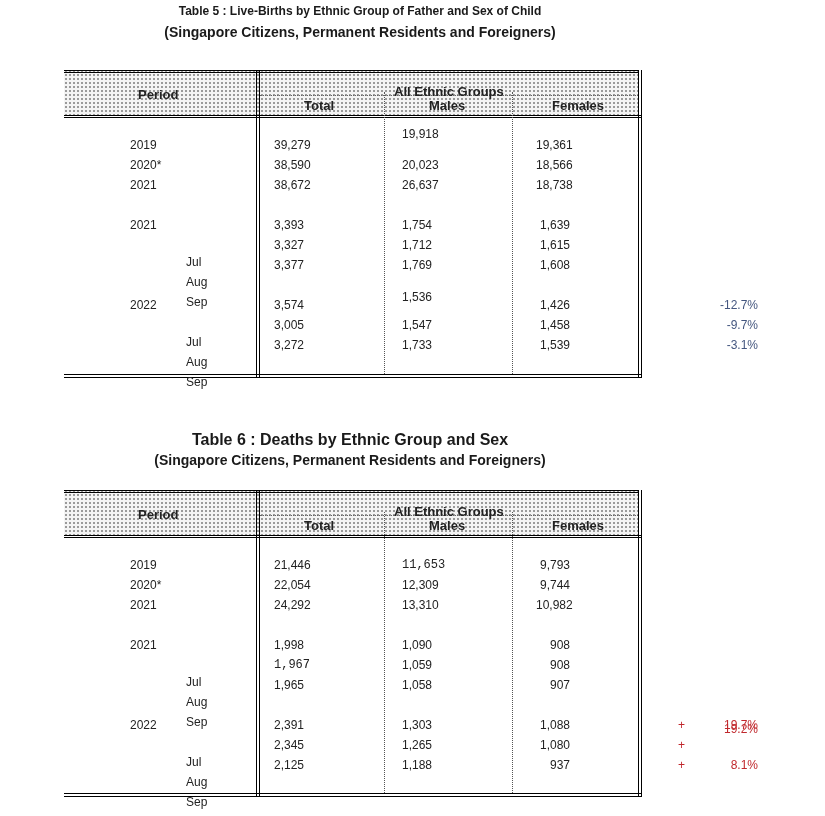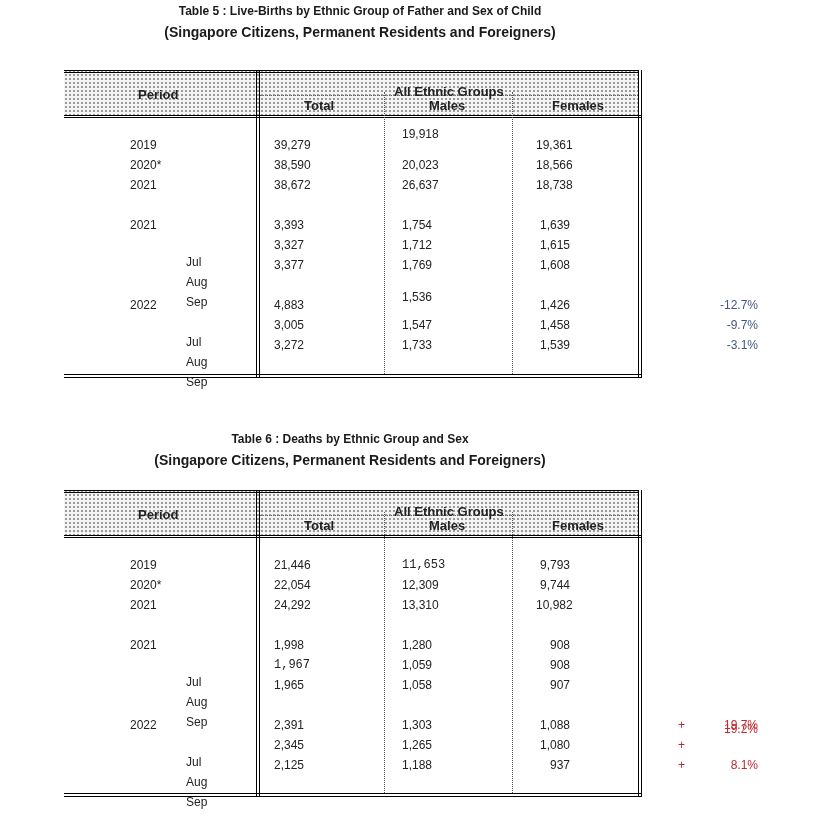--- a/index.html
+++ b/index.html
@@ -1,20 +1,20 @@
 <!DOCTYPE html>
 <html><head>
 <meta charset="utf-8">
 <style>
   html, body { margin: 0; padding: 0; background: #ffffff; }
   body { width: 825px; height: 816px; position: relative; overflow: hidden; font-family: "Liberation Sans", sans-serif; color: #222; }
   .title { position: absolute; left: 0; text-align: center; font-weight: bold; color: #1a1a1a; }
   .t5-title { top: 2px; left: 60px; width: 600px; font-size: 12px; line-height: 19px; }
   .t5-sub { top: 23px; left: 60px; width: 600px; font-size: 14px; line-height: 18px; }
-  .t6-title { top: 430px; left: 100px; width: 500px; font-size: 12px; line-height: 19px; }
+  .t6-title { top: 430px; left: 100px; width: 500px; font-size: 16px; line-height: 19px; }
   .t6-sub { top: 451px; left: 60px; width: 580px; font-size: 14px; line-height: 18px; }
 
   .tbl { position: absolute; left: 64px; width: 578px; }
   .tbl-5 { top: 70px; height: 308px; }
   .tbl-6 { top: 490px; height: 307px; }
 
   .hdr {
     position: absolute; left: 0; top: 0; width: 574px; height: 42px;
     border-top: 3px double #000;
     background-color: #f4f4f4;
@@ -95,21 +95,21 @@
     <span class="cell c-total" style="top: 168px;">3,327</span>
     <span class="cell c-males" style="top: 168px;">1,712</span>
     <span class="cell c-females" style="top: 168px;">1,615</span>
     <span class="cell c-year" style="top: 188px;"></span>
     <span class="cell c-month" style="top: 188px;">Sep</span>
     <span class="cell c-total" style="top: 188px;">3,377</span>
     <span class="cell c-males" style="top: 188px;">1,769</span>
     <span class="cell c-females" style="top: 188px;">1,608</span>
     <span class="cell c-year" style="top: 228px;">2022</span>
     <span class="cell c-month" style="top: 228px;">Jul</span>
-    <span class="cell c-total" style="top: 228px;">4,883</span>
+    <span class="cell c-total" style="top: 228px;">3,574</span>
     <span class="cell c-males" style="top: 220px;">1,536</span>
     <span class="cell c-females" style="top: 228px;">1,426</span>
     <span class="cell c-year" style="top: 248px;"></span>
     <span class="cell c-month" style="top: 248px;">Aug</span>
     <span class="cell c-total" style="top: 248px;">3,005</span>
     <span class="cell c-males" style="top: 248px;">1,547</span>
     <span class="cell c-females" style="top: 248px;">1,458</span>
     <span class="cell c-year" style="top: 268px;"></span>
     <span class="cell c-month" style="top: 268px;">Sep</span>
     <span class="cell c-total" style="top: 268px;">3,272</span>
@@ -146,21 +146,21 @@
     <span class="cell c-males" style="top: 88px;">12,309</span>
     <span class="cell c-females" style="top: 88px;">9,744</span>
     <span class="cell c-year" style="top: 108px;">2021</span>
     <span class="cell c-month" style="top: 108px;"></span>
     <span class="cell c-total" style="top: 108px;">24,292</span>
     <span class="cell c-males" style="top: 108px;">13,310</span>
     <span class="cell c-females" style="top: 108px;">10,982</span>
     <span class="cell c-year" style="top: 148px;">2021</span>
     <span class="cell c-month" style="top: 148px;">Jul</span>
     <span class="cell c-total" style="top: 148px;">1,998</span>
-    <span class="cell c-males" style="top: 148px;">1,280</span>
+    <span class="cell c-males" style="top: 148px;">1,090</span>
     <span class="cell c-females" style="top: 148px;">908</span>
     <span class="cell c-year" style="top: 168px;"></span>
     <span class="cell c-month" style="top: 168px;">Aug</span>
     <span class="cell c-total" style="top: 168px; font-family: Liberation Mono, monospace;">1,967</span>
     <span class="cell c-males" style="top: 168px;">1,059</span>
     <span class="cell c-females" style="top: 168px;">908</span>
     <span class="cell c-year" style="top: 188px;"></span>
     <span class="cell c-month" style="top: 188px;">Sep</span>
     <span class="cell c-total" style="top: 188px;">1,965</span>
     <span class="cell c-males" style="top: 188px;">1,058</span>

